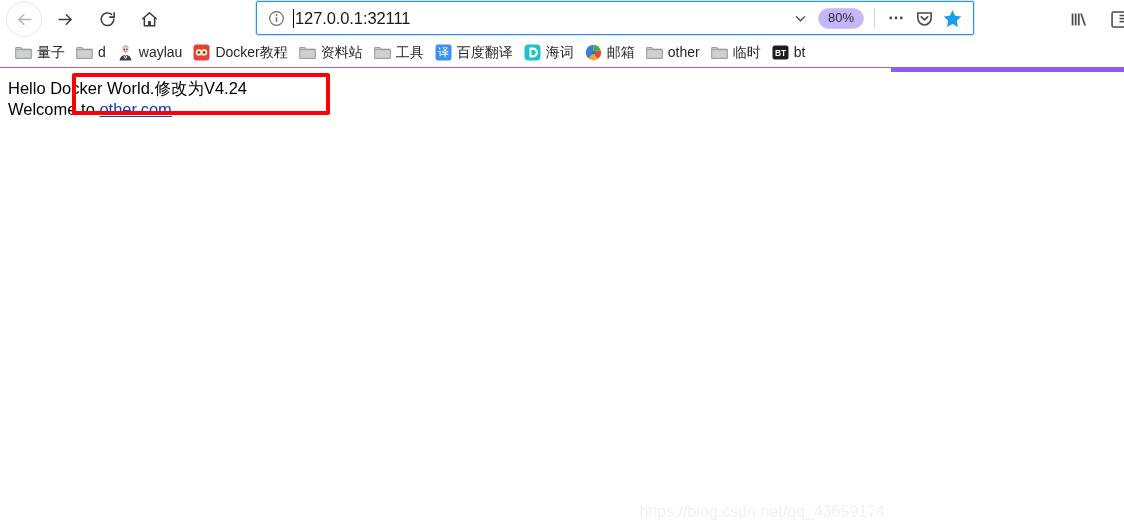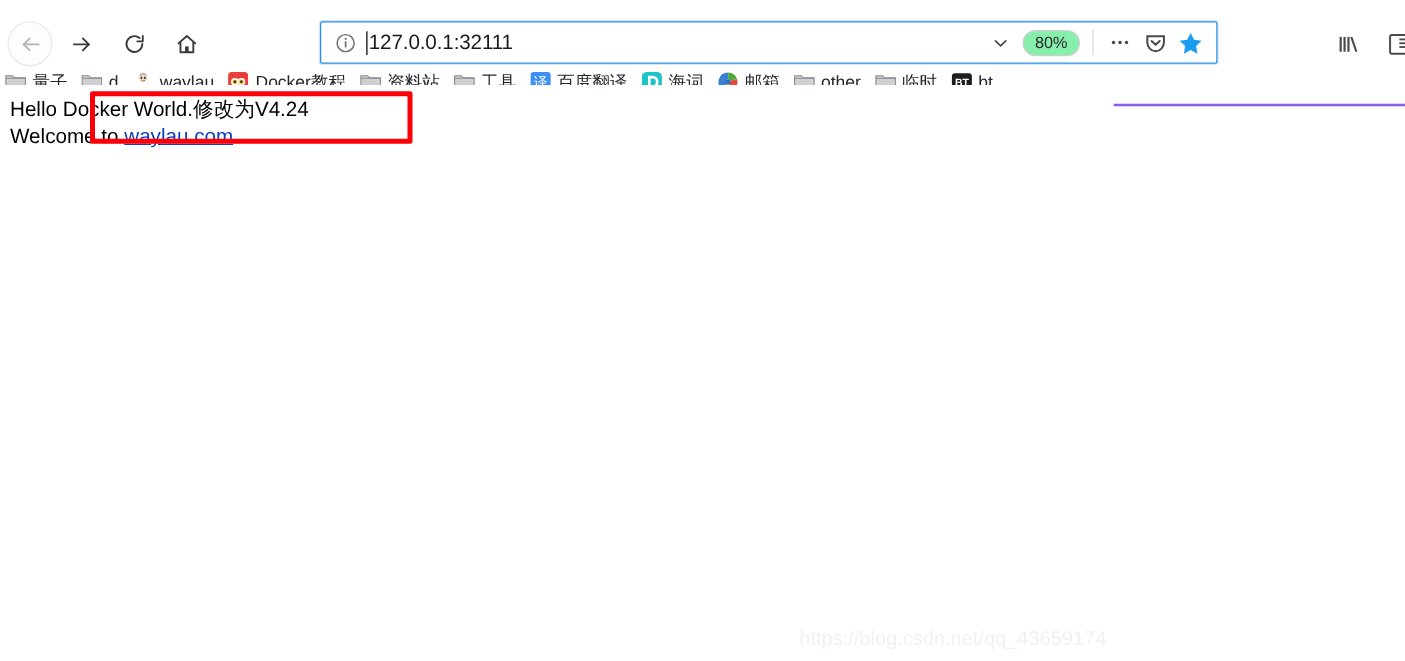--- a/index.html
+++ b/index.html
@@ -11,21 +11,21 @@
     height: 529px;
     background: #ffffff;
     font-family: "Liberation Sans", "DejaVu Sans", sans-serif;
     overflow: hidden;
     position: relative;
   }
 
   
   #browser-chrome {
     position: absolute;
-    left: 0; top: 16px;
+    left: 0; top: 0;
     width: 1124px;
     background: #f9f9fa;
   }
 
   #nav-toolbar {
     height: 38px;
     display: flex;
     align-items: center;
     background: #ffffff;
     position: relative;
@@ -112,21 +112,21 @@
   }
   #zoom-chevron svg { width: 15px; height: 15px; fill:none; stroke:#4a4a4a; stroke-width:1.8; stroke-linecap:round; stroke-linejoin:round;}
 
   #zoom-level {
     flex: 0 0 auto;
     border: 1px solid #cfcfcf;
     border-radius: 11px;
     padding: 1px 9px 2px;
     font-size: 13px;
     color: #2b2b2b;
-    background: #86efac;
+    background: #c4b5fd;
     margin-right: 10px;
     line-height: 16px;
   }
 
   #urlbar-sep {
     width: 1px;
     height: 20px;
     background: #d7d7d7;
     flex: 0 0 auto;
     margin-right: 8px;
@@ -153,23 +153,23 @@
     align-items: center;
   }
   #library-icon { width: 30px; height: 30px; display:flex; align-items:center; justify-content:center; margin-right: 12px;}
   #sidebar-icon { width: 26px; height: 30px; display:flex; align-items:center; justify-content:center; overflow:hidden; margin-right: -8px;}
 
   
   #bookmarks-toolbar {
     height: 29px;
     background: #ffffff;
     display: flex;
-    align-items: flex-start;
-    padding-left: 1px;
-    border-bottom: 2px solid #8b5cf6;
+    align-items: center;
+    padding-left: 12px;
+    border-bottom: 5px solid #8b5cf6;
   }
   .bookmark-item {
     display: flex;
     align-items: center;
     height: 22px;
     padding: 0 6px 0 3px;
     border-radius: 2px;
     flex: 0 0 auto;
     margin-right: 2px;
   }
@@ -477,19 +477,19 @@
       <span class="bm-label">bt</span>
     </div>
 
   </div>
 </div>
 
 <div id="page-content">
 
   <div id="page-text">
     <div>Hello Docker World.修改为V4.24</div>
-    <div><span>Welcome to </span><a href="#" id="page-link">waylau.com</a></div>
+    <div><span>Welcome to </span><a href="#" id="page-link">other.com</a></div>
   </div>
 
   <div id="annotation-box"></div>
 
   <div id="watermark">https://blog.csdn.net/qq_43659174</div>
 </div>
 
 </body></html>

